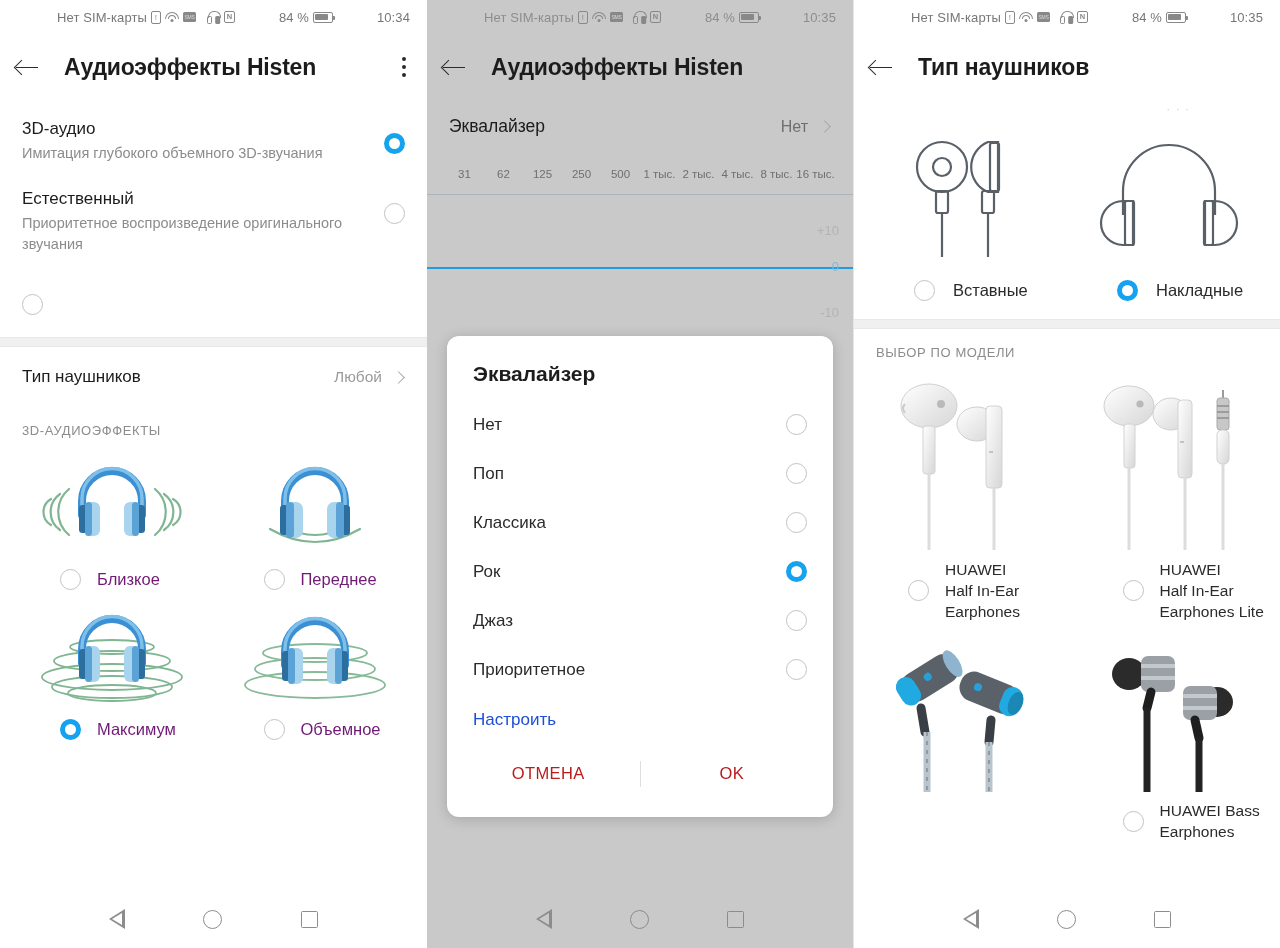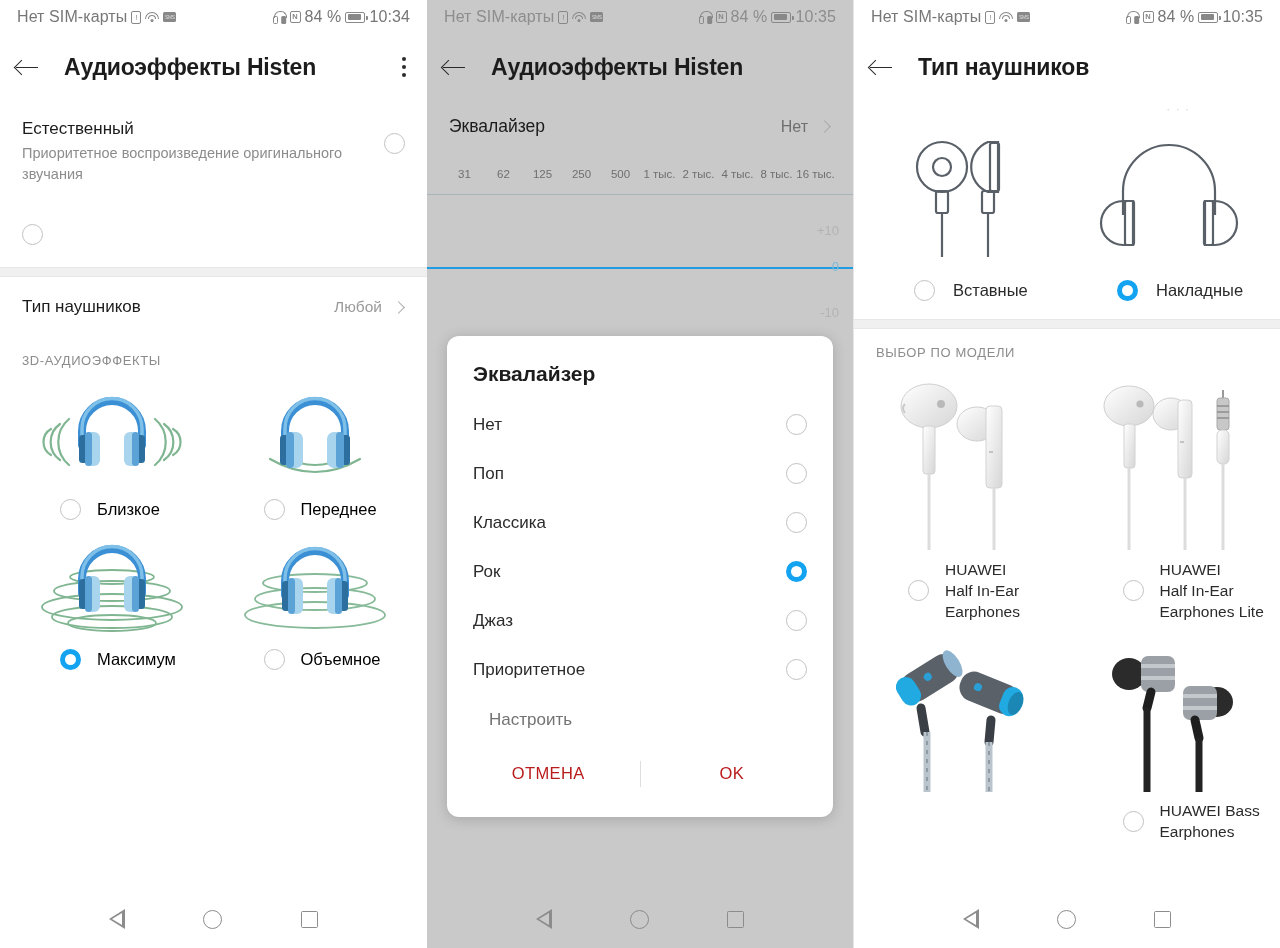--- a/index.html
+++ b/index.html
@@ -16,21 +16,21 @@
   .s3 { width: 427px; border-left: 1px solid #e6e6e6; }
 
   
   .statusbar {
     height: 34px; display: flex; align-items: center;
     padding: 0 17px; font-size: 11px; color: #666;
     letter-spacing: .1px;
   }
   .sb-left { display: flex; align-items: center; gap: 4px; }
   .sb-right { display: flex; align-items: center; gap: 4px; margin-left: auto; }
-  .sb-text { font-size: 16px; color: #777; }
+  .sb-text { font-size: 13px; color: #777; margin-left: 40px; }
   .s2 .sb-text, .s2 .statusbar { color: #8d8d8d; }
   .ic { display: inline-block; vertical-align: middle; }
   .ic-sim {
     width: 10px; height: 13px; border: 1.3px solid #888; border-radius: 2px;
     position: relative; font-size: 8px; color: #888; text-align: center; line-height: 11px;
   }
   .ic-wifi { width: 14px; height: 12px; position: relative; }
   .ic-wifi i { position: absolute; border: 1.4px solid #888; border-bottom: none;
     border-radius: 50% 50% 0 0 / 100% 100% 0 0; left: 50%; transform: translateX(-50%); }
   .ic-wifi i:nth-child(1) { width: 14px; height: 7px; top: 1px; }
@@ -90,21 +90,21 @@
 
   
   .sec-head { font-size: 13px; color: #8c8c8c; letter-spacing: .6px;
     padding: 16px 22px 4px; text-transform: uppercase; }
 
   
   .fx-grid { display: grid; grid-template-columns: 1fr 1fr; padding: 4px 10px 0; }
   .fx-cell { padding: 8px 4px 6px; cursor: pointer; }
   .fx-art { height: 105px; display: flex; align-items: center; justify-content: center; }
   .fx-label { display: flex; align-items: center; gap: 16px; padding-left: 46px; margin-top: 10px; }
-  .fx-label .txt { font-size: 16.5px; color: #000000; }
+  .fx-label .txt { font-size: 16.5px; color: #701a75; }
 
   
   .navbar { position: absolute; bottom: 0; left: 0; right: 0; height: 58px;
     display: flex; align-items: center; justify-content: space-around; padding: 0 70px; }
   .nav-back { width: 0; height: 0; border-top: 10px solid transparent;
     border-bottom: 10px solid transparent; border-right: 16px solid transparent;
     position: relative; cursor: pointer; }
   .nav-back::before { content: ""; position: absolute; left: 0; top: -10px; width: 0; height: 0;
     border-top: 10px solid transparent; border-bottom: 10px solid transparent;
     border-right: 16px solid #8c8c8c; }
@@ -132,21 +132,21 @@
 
   
   .scrim { position: absolute; inset: 0; background: rgba(0,0,0,0.0); }
   .dialog { position: absolute; left: 20px; right: 20px; top: 336px;
     background: #fff; border-radius: 12px; padding: 22px 0 6px;
     box-shadow: 0 2px 14px rgba(0,0,0,.18); }
   .dlg-title { font-size: 21px; font-weight: bold; color: #1c1c1c; padding: 4px 26px 14px; }
   .dlg-item { display: flex; align-items: center; padding: 14px 26px; cursor: pointer; }
   .dlg-item .txt { font-size: 17px; color: #2b2b2b; }
   .dlg-item .radio { margin-left: auto; }
-  .dlg-link { font-size: 17px; color: #737373; padding: 16px 26px 10px; cursor: pointer; margin-left: 16px; }
+  .dlg-link { font-size: 17px; color: #1d4ed8; padding: 16px 26px 10px; cursor: pointer; }
   .dlg-actions { display: flex; align-items: center; margin-top: 10px; padding: 0 10px 14px; }
   .dlg-btn { flex: 1 1 0; text-align: center; font-size: 16.5px; color: #b91c1c;
     letter-spacing: .4px; padding: 14px 0; cursor: pointer; }
   .dlg-sep { width: 1px; height: 26px; background: #dedede; }
 
   
   .ghost-top { height: 12px; position: relative; }
   .ghost-top .g { position: absolute; right: 90px; top: 2px; font-size: 12px;
     color: #d4d4d4; letter-spacing: 1px; }
   .hp-grid { display: grid; grid-template-columns: 1fr 1fr; padding: 6px 10px 8px; }
@@ -193,20 +193,27 @@
       <div class="back-arrow"></div>
       <div class="appbar-title">Аудиоэффекты Histen</div>
       <div class="overflow-dots">
         <span></span>
           <span></span>
           <span></span>
       </div>
     </div>
 
     <div class="modes">
+      <div class="mode-row">
+        <div class="mode-texts">
+          <div class="mode-title">3D-аудио</div>
+          <div class="mode-desc">Имитация глубокого объемного 3D-звучания</div>
+        </div>
+        <div class="radio on"></div>
+      </div>
       <div class="mode-row">
         <div class="mode-texts">
           <div class="mode-title">Естественный</div>
           <div class="mode-desc">Приоритетное воспроизведение оригинального звучания</div>
         </div>
         <div class="radio"></div>
       </div>
       <div class="mode-row">
         <div class="radio"></div>
       </div>

